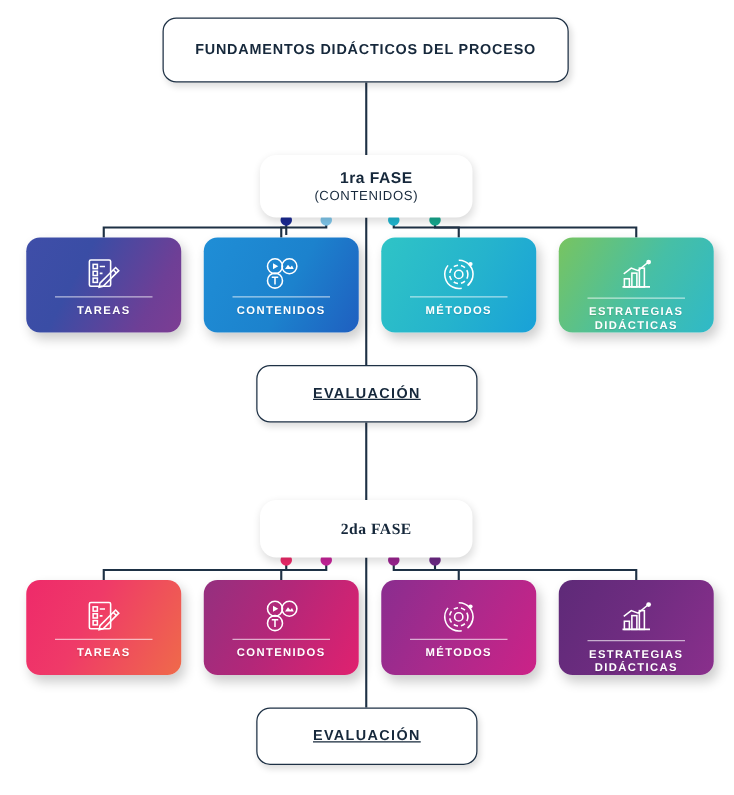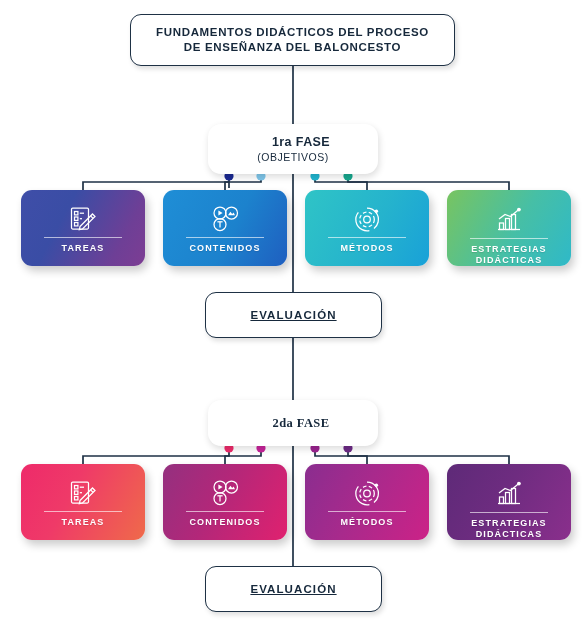--- a/index.html
+++ b/index.html
@@ -199,26 +199,25 @@
     <circle cx="348" cy="176" r="4.6" fill="#17a88e"></circle>
 
     <circle cx="229" cy="448" r="4.6" fill="#ee2a6a"></circle>
     <circle cx="261" cy="448" r="4.6" fill="#c7249a"></circle>
     <circle cx="315" cy="448" r="4.6" fill="#9c2490"></circle>
     <circle cx="348" cy="448" r="4.6" fill="#6d2a86"></circle>
   </svg>
 
   <div class="obox" id="title-box">
     <div class="line">FUNDAMENTOS DIDÁCTICOS DEL PROCESO</div>
-    <div class="line">DE ENSEÑANZA DEL BALONCESTO</div>
   </div>
 
   <div class="obox noborder" id="phase1-box">
     <div class="phase-main">1ra FASE</div>
-    <div class="phase-sub">(OBJETIVOS)</div>
+    <div class="phase-sub">(CONTENIDOS)</div>
   </div>
 
   <div class="card" id="card-r1-c0">
     <div class="icon-wrap">
       <svg class="ico" width="30" height="28" viewBox="0 0 30 28" fill="none" stroke="#ffffff" stroke-width="1.25">
         <rect x="3.5" y="3" width="17" height="21" rx="1.2"></rect>
         <rect x="6.5" y="6.5" width="3.4" height="3.4"></rect>
         <rect x="6.5" y="12" width="3.4" height="3.4"></rect>
         <rect x="6.5" y="17.5" width="3.4" height="3.4"></rect>
         <line x1="11.8" y1="8.2" x2="16" y2="8.2"></line>

